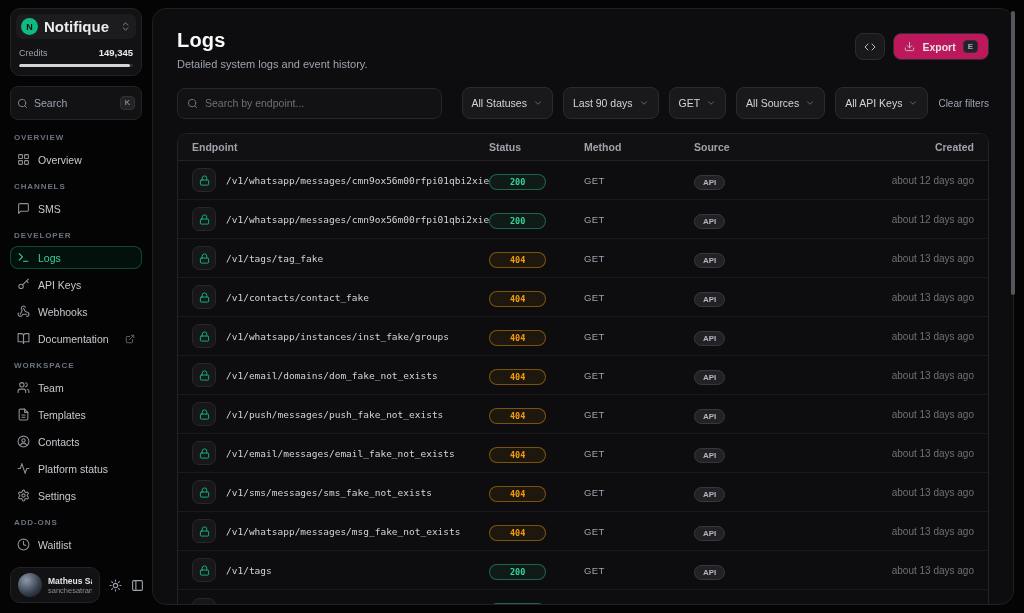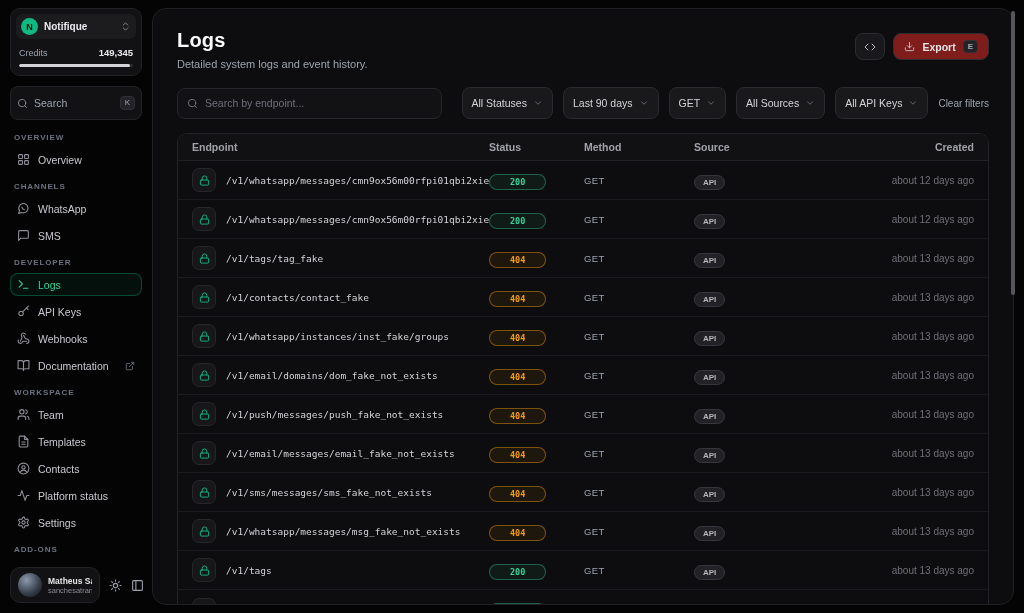--- a/index.html
+++ b/index.html
@@ -7,21 +7,21 @@
     font-family:"Liberation Sans", sans-serif; -webkit-font-smoothing:antialiased; }
   svg { width:100%; height:100%; display:block; }
 
   
   .sidebar { position:fixed; left:0; top:0; width:152px; height:613px; padding:8px 10px 10px;
     display:flex; flex-direction:column; }
   .org-card { background:#121214; border:1px solid #232327; border-radius:10px; padding:5px; }
   .org-row { display:flex; align-items:center; gap:6px; background:#1c1c1f; border-radius:7px; padding:4px 5px; cursor:pointer; }
   .org-avatar { width:17px; height:17px; border-radius:50%; background:#10b981; color:#04130c;
     font-size:9px; font-weight:700; display:flex; align-items:center; justify-content:center; flex:none; }
-  .org-name { font-size:10px; font-weight:700; color:#ececf0; flex:1; white-space:nowrap; overflow:hidden; }
+  .org-name { font-size:15px; font-weight:700; color:#ececf0; flex:1; white-space:nowrap; overflow:hidden; }
   .org-chevron { width:11px; height:11px; color:#8b8b92; flex:none; }
   .credits { margin:8px 3px 3px; }
   .credits-row { display:flex; justify-content:space-between; align-items:center; }
   .credits-label { font-size:9px; color:#9ca3af; }
   .credits-value { font-size:9.5px; color:#e8e8ec; font-weight:700; }
   .credits-bar { margin-top:6px; height:3px; background:#2b2b2f; border-radius:2px; overflow:hidden; }
   .credits-fill { height:100%; background:#d4d4d8; border-radius:2px; }
 
   .side-search { margin-top:10px; height:23px; background:#121214; border:1px solid #242428; border-radius:8px;
     display:flex; align-items:center; gap:6px; padding:16px 6px; cursor:pointer; }
@@ -53,21 +53,21 @@
   .main { position:fixed; left:152px; top:8px; width:862px; height:597px; background:#0d0d0f;
     border:1px solid #202024; border-radius:14px; padding:20px 24px 0; overflow:hidden; }
   .page-header { display:flex; justify-content:space-between; align-items:flex-start; }
   .page-title { font-size:20px; font-weight:800; color:#fafafa; letter-spacing:.2px; }
   .page-sub { font-size:11px; color:#9ca3af; margin-top:6px; }
   .header-actions { display:flex; gap:8px; align-items:center; margin-top:4px; }
   .btn-code { width:30px; height:27px; display:flex; align-items:center; justify-content:center;
     background:#19191c; border:1px solid #2b2b30; border-radius:8px; color:#b8b8c0; cursor:pointer; }
   .btn-code .i { width:12px; height:12px; }
   .btn-export { height:27px; display:flex; align-items:center; gap:7px; padding:0 10px;
-    background:#7f1d1d; border:1px solid #2e2e33; border-radius:8px; color:#e4e4e7;
+    background:#be185d; border:1px solid #2e2e33; border-radius:8px; color:#e4e4e7;
     font-size:10.5px; font-weight:600; cursor:pointer; }
   .btn-export .i { width:11px; height:11px; color:#c3c3cb; }
 
   .filters { display:flex; align-items:center; gap:10px; margin-top:17px; }
   .search-box { width:392px; height:31px; background:#121215; border:1px solid #27272b; border-radius:8px;
     display:flex; align-items:center; gap:7px; padding:0 9px; }
   .search-box .s-icon { width:11px; height:11px; color:#7a7a84; flex:none; }
   .search-box input { flex:1; background:transparent; border:0; outline:none; color:#d4d4d8;
     font-size:10.5px; font-family:"Liberation Sans", sans-serif; }
   .search-box input::placeholder { color:#6f6f78; }
@@ -150,29 +150,20 @@
             <rect x="3" y="14" width="7" height="7" rx="1"></rect>
             <rect x="14" y="14" width="7" height="7" rx="1"></rect>
           </svg>
         </span>
         <span>Overview</span>
       </div>
       <div class="nav-title">CHANNELS</div>
       <div class="nav-item">
         <span class="nav-icon">
           <svg viewBox="0 0 24 24" fill="none" stroke="currentColor" stroke-width="2" stroke-linecap="round" stroke-linejoin="round">
-            <path d="M3 21l1.65-4.95A8.5 8.5 0 1 1 8.55 19.3L3 21z"></path>
-            <path d="M9 9.5c.4 2.2 2.6 4.3 4.8 4.8"></path>
-          </svg>
-        </span>
-        <span>WhatsApp</span>
-      </div>
-      <div class="nav-item">
-        <span class="nav-icon">
-          <svg viewBox="0 0 24 24" fill="none" stroke="currentColor" stroke-width="2" stroke-linecap="round" stroke-linejoin="round">
             <path d="M21 15a2 2 0 0 1-2 2H7l-4 4V5a2 2 0 0 1 2-2h14a2 2 0 0 1 2 2z"></path>
           </svg>
         </span>
         <span>SMS</span>
       </div>
       <div class="nav-title">DEVELOPER</div>
       <div class="nav-item active">
         <span class="nav-icon">
           <svg viewBox="0 0 24 24" fill="none" stroke="currentColor" stroke-width="2" stroke-linecap="round" stroke-linejoin="round">
             <polyline points="4 17 10 11 4 5"></polyline>

